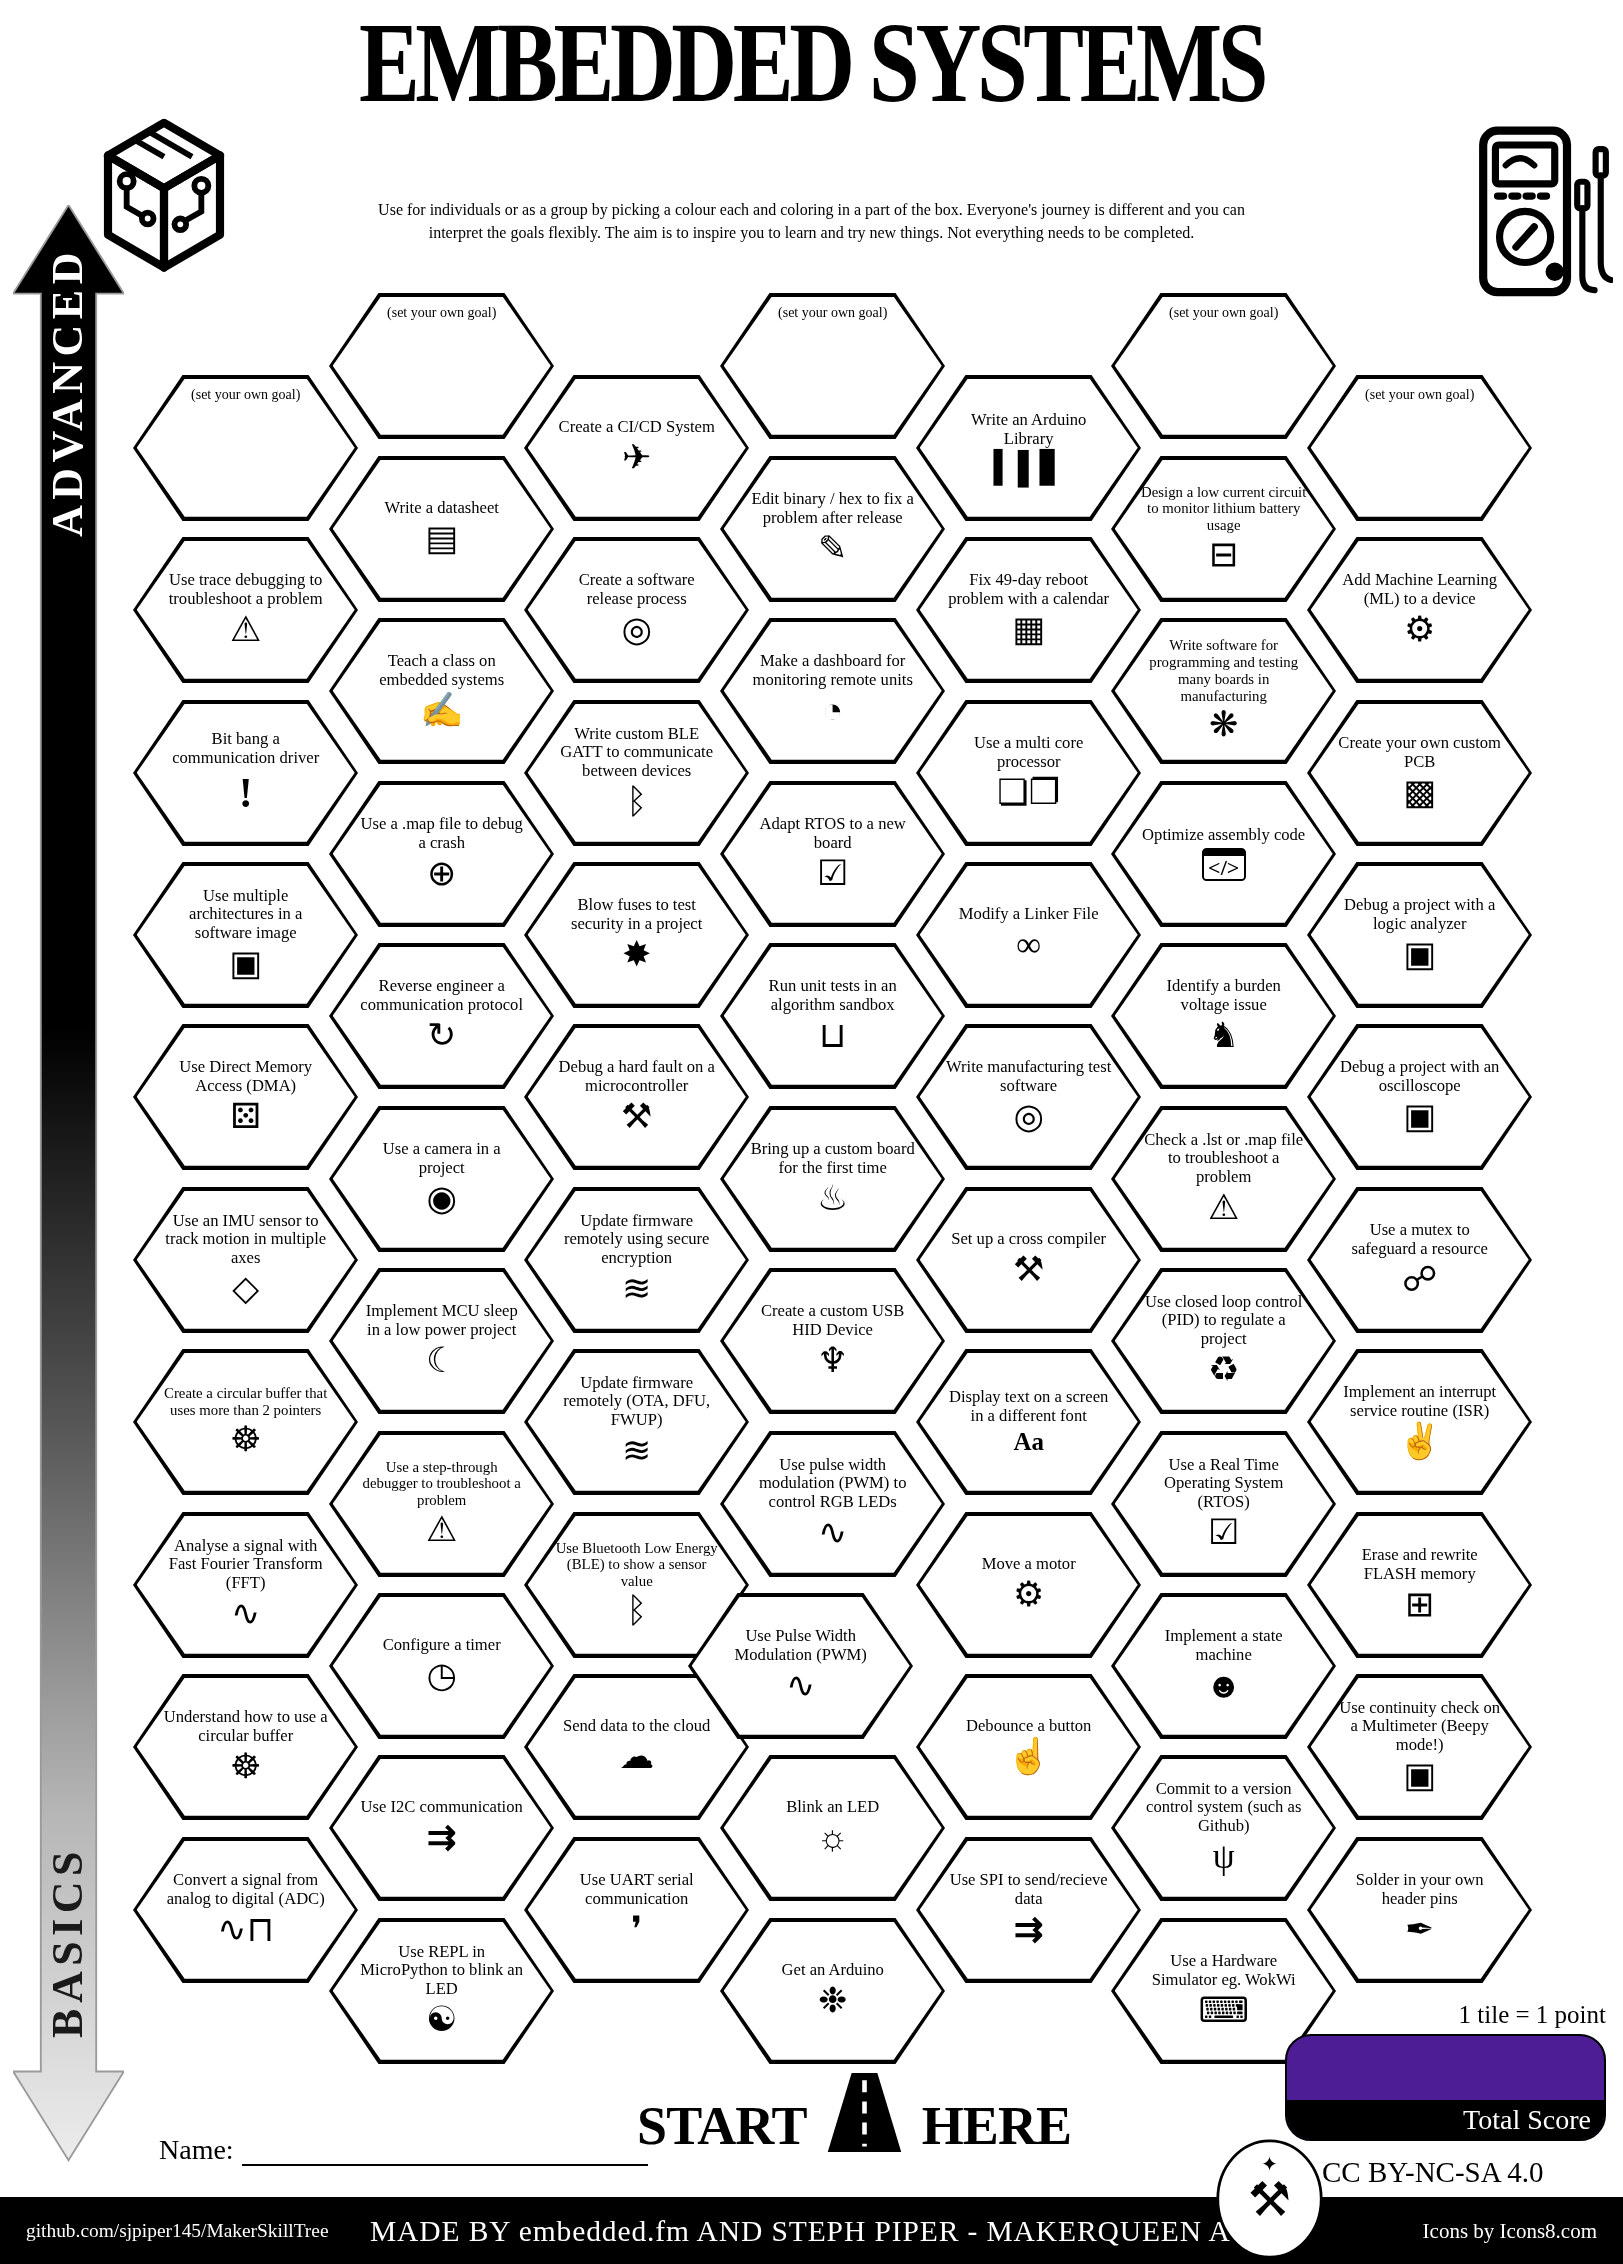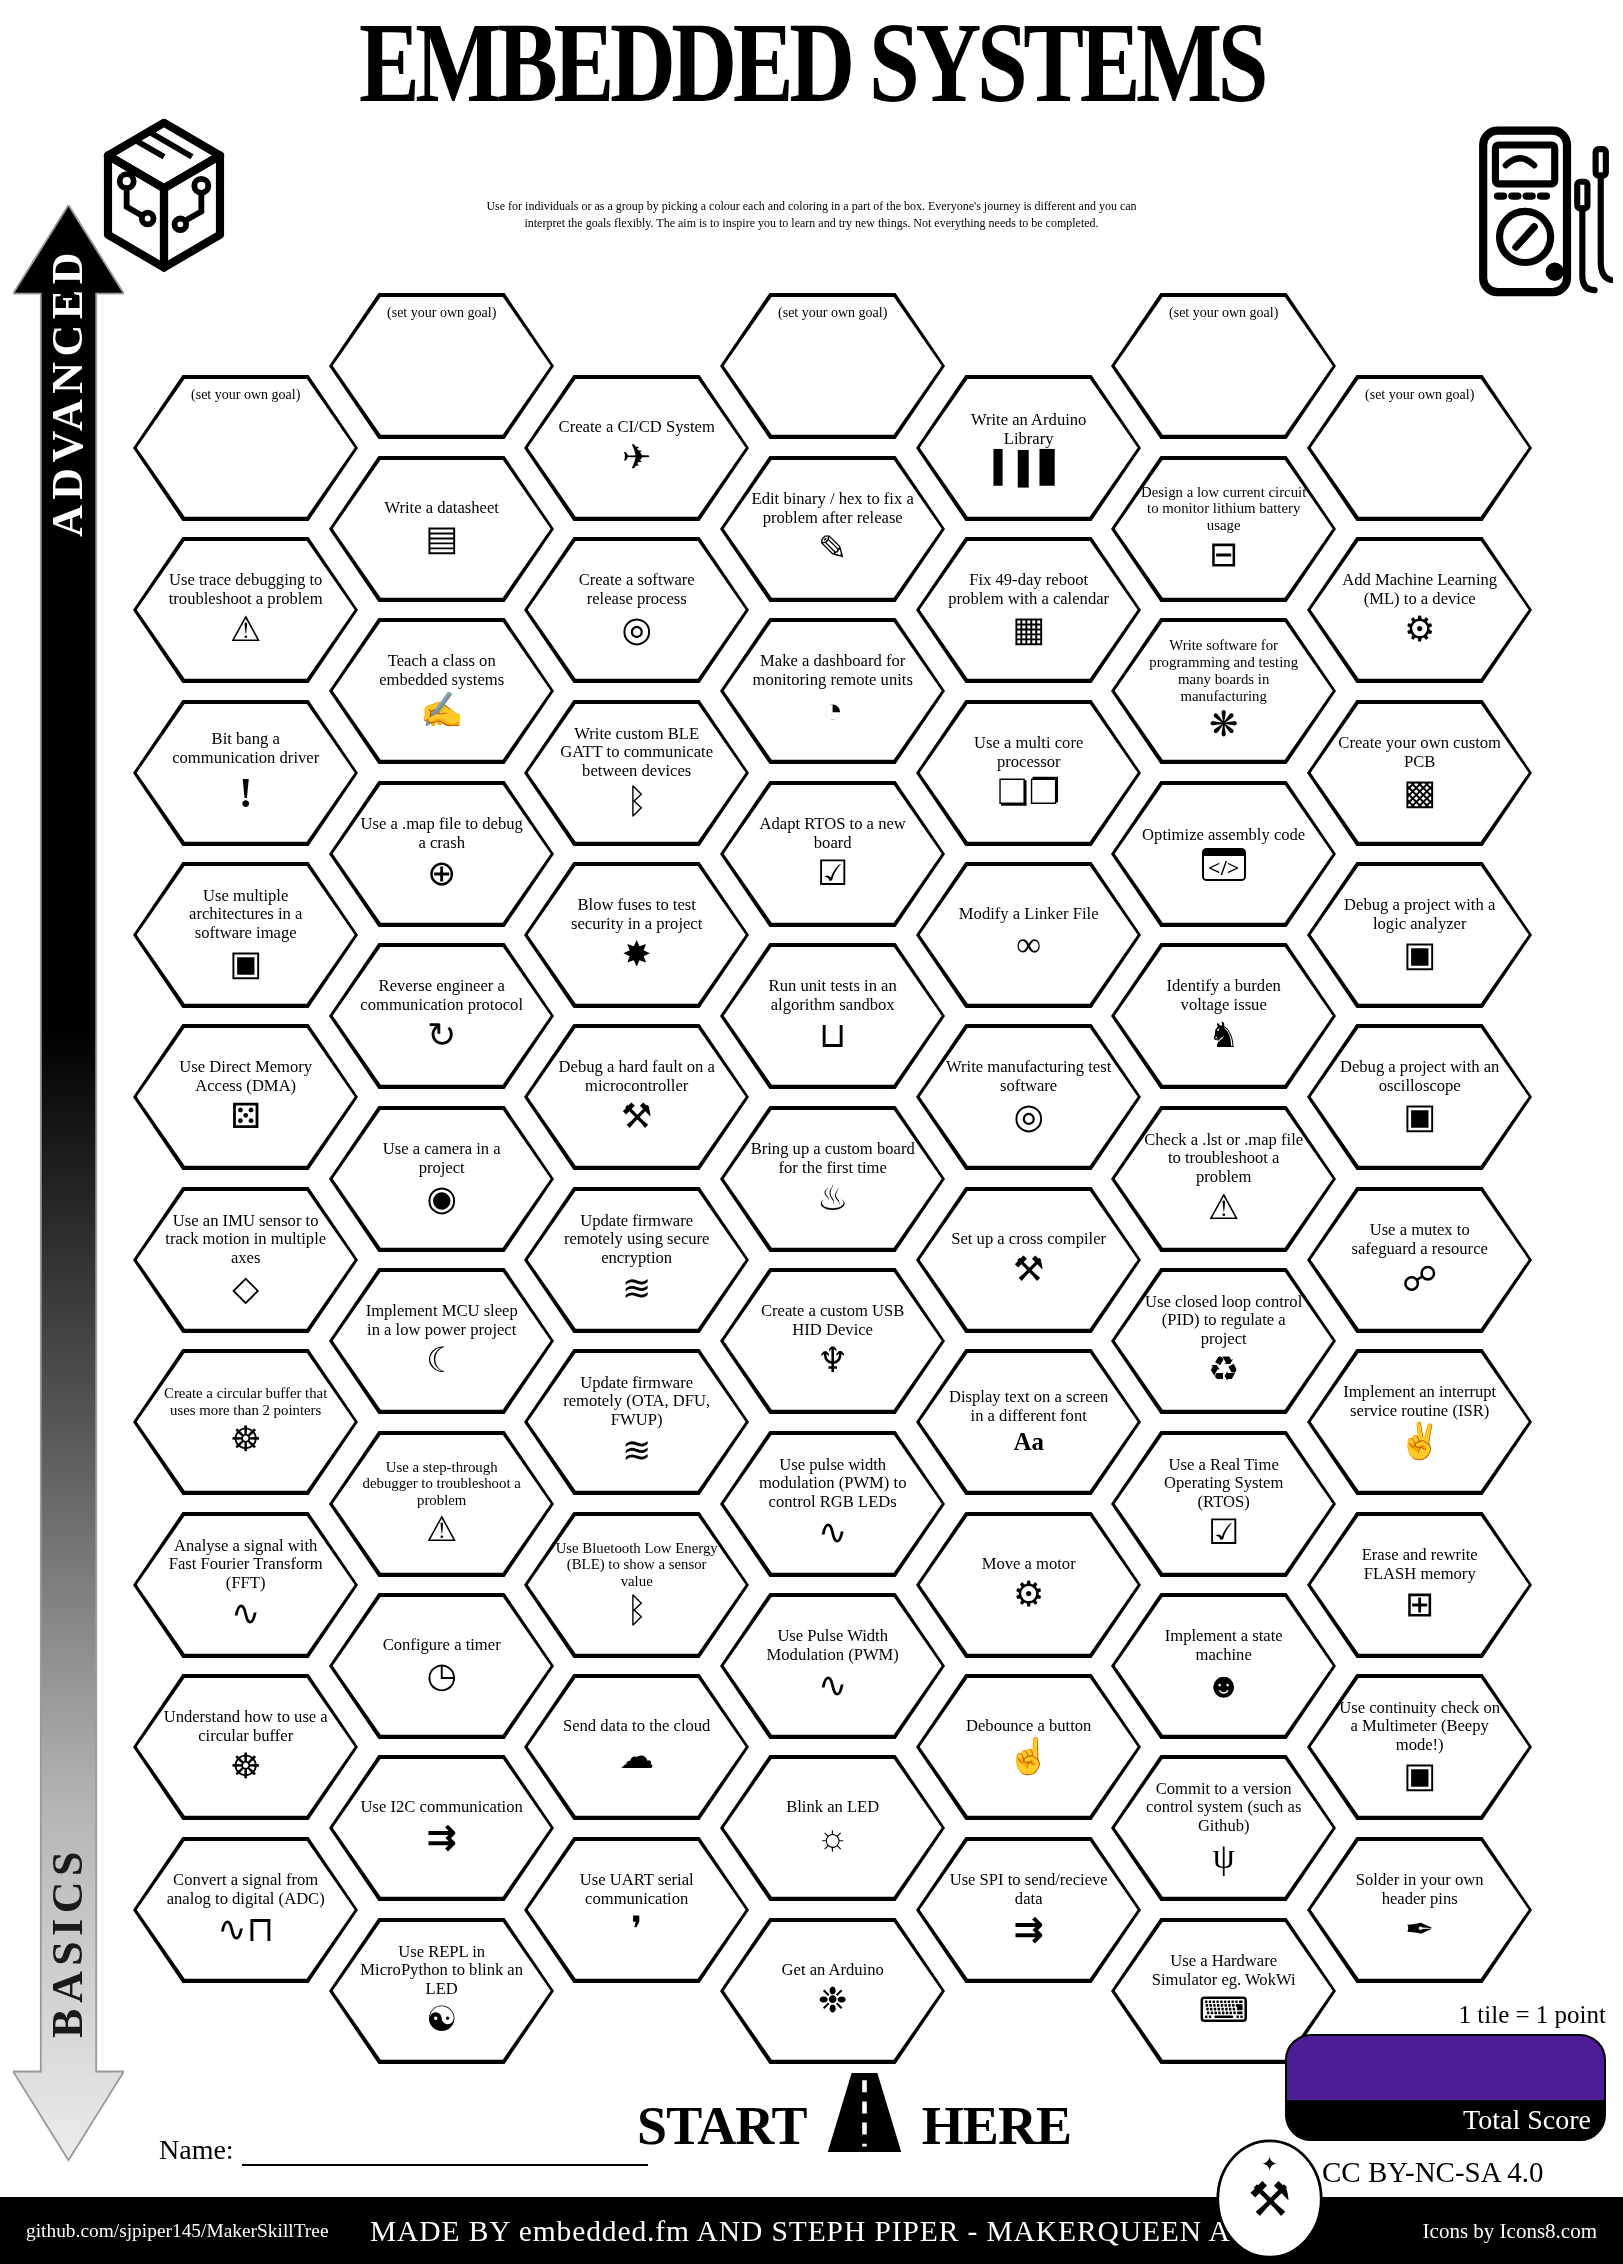--- a/index.html
+++ b/index.html
@@ -5,21 +5,21 @@
   html,body{margin:0;padding:0;background:#888;}
   .page{position:relative;width:1623px;height:2265px;background:#fff;
         font-family:Liberation Serif, serif;color:#000;overflow:hidden;}
   
   .title{position:absolute;top:5.5px;left:0;width:100%;text-align:center;
          font-size:114px;font-weight:900;letter-spacing:-5.5px;line-height:1.0;
          transform:scaleX(.80);transform-origin:50% 50%;white-space:nowrap;}
   .subtitle-bar{position:absolute;left:434px;top:129px;width:784px;height:57px;background:#000;
          color:#fff;display:flex;align-items:center;justify-content:center;font-size:33px;font-weight:400;}
   .description{position:absolute;left:0;right:0;top:198px;text-align:center;
-         font-size:12px;font-weight:500;line-height:1.45;}
+         font-size:16px;font-weight:500;line-height:1.45;}
   
   .logo{position:absolute;}
   #logo-cube{left:94px;top:113px;}
   #logo-multimeter{left:1475px;top:122px;}
   
   #level-arrow{position:absolute;left:13px;top:205px;}
   .axis-label{position:absolute;writing-mode:vertical-rl;transform:rotate(180deg);
          font-weight:700;font-size:44px;letter-spacing:5.5px;}
   #axis-advanced{left:42px;top:247px;color:#fff;}
   #axis-basics{left:42px;top:1846px;color:#1a1a1a;}
@@ -344,21 +344,21 @@
           <div class="hex-label" data-name="hex-label">Create a custom USB HID Device</div>
           <div class="hex-icon" data-name="usb-icon">♆</div>
         </div>
       </div>
       <div class="hex" data-name="hex-3-7" style="left: 720px; top: 1431px;">
         <div class="hex-inner" data-name="hex-body">
           <div class="hex-label" data-name="hex-label">Use pulse width modulation (PWM) to control RGB LEDs</div>
           <div class="hex-icon" data-name="signal-waves-icon">∿</div>
         </div>
       </div>
-      <div class="hex" data-name="hex-3-8" style="left: 720px; top: 1593px;">
+      <div class="hex" data-name="hex-3-8" style="left: 688px; top: 1593px;">
         <div class="hex-inner" data-name="hex-body">
           <div class="hex-label" data-name="hex-label">Use Pulse Width Modulation (PWM)</div>
           <div class="hex-icon" data-name="signal-waves-icon">∿</div>
         </div>
       </div>
       <div class="hex" data-name="hex-3-9" style="left: 720px; top: 1755px;">
         <div class="hex-inner" data-name="hex-body">
           <div class="hex-label" data-name="hex-label">Blink an LED</div>
           <div class="hex-icon" data-name="led-icon">☼</div>
         </div>

